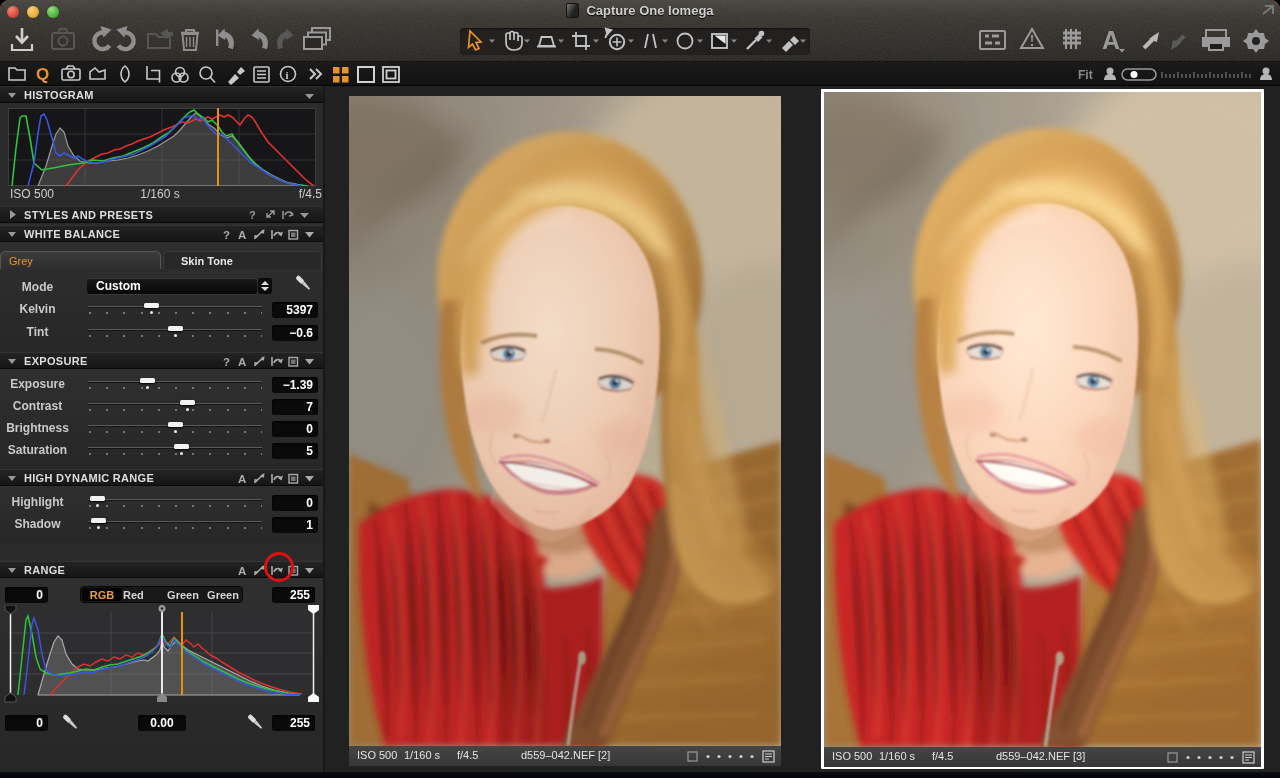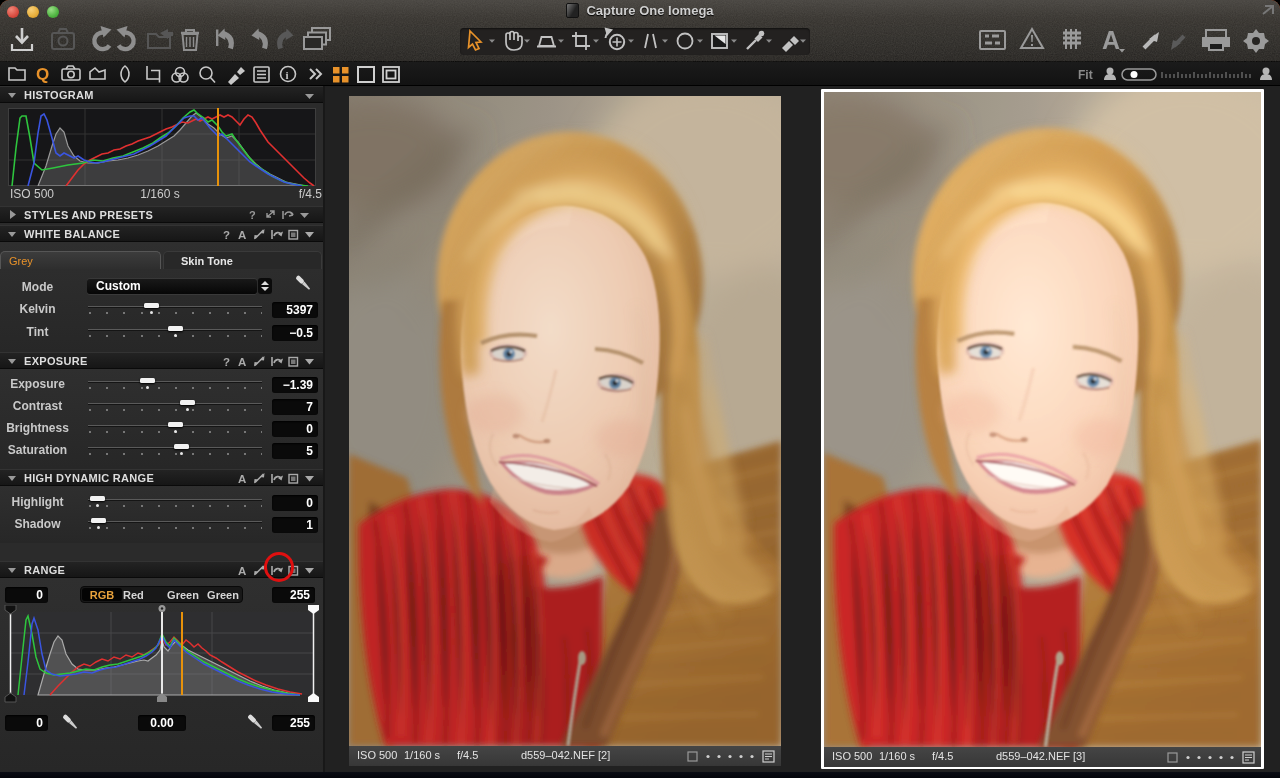--- a/index.html
+++ b/index.html
@@ -304,21 +304,21 @@
           <div class="shandle" style="left:56px"></div>
           <div class="hdot" style="left:62px"></div>
         </div>
    <div class="vbox" style="left:272px;top:60px">5397</div>
    <div class="rowlab" style="top:83px">Tint</div>
    <div class="slider" style="left:88px;top:84px;width:174px">
           <div class="strack"></div>
           <div class="shandle" style="left:80px"></div>
           <div class="hdot" style="left:86px"></div>
         </div>
-   <div class="vbox" style="left:272px;top:83px">−0.5</div>
+   <div class="vbox" style="left:272px;top:83px">−0.6</div>
   </div>
 
   <div class="hdr" style="position:absolute;top:266px">
         <svg width="323" height="17" style="position:absolute">
           <path d="M8 6l8 0-4 5z" fill="#999"></path>
         </svg>
         <span class="cap">EXPOSURE</span>
         <svg width="94" height="17" style="position:absolute;right:8px;top:0px">
           <text x="2" y="12.5" font-size="11.5" font-weight="bold" fill="#aaa" font-family="Liberation Sans">?</text>
           <text x="17" y="12.5" font-size="11.5" font-weight="bold" fill="#aaa" font-family="Liberation Sans">A</text>

